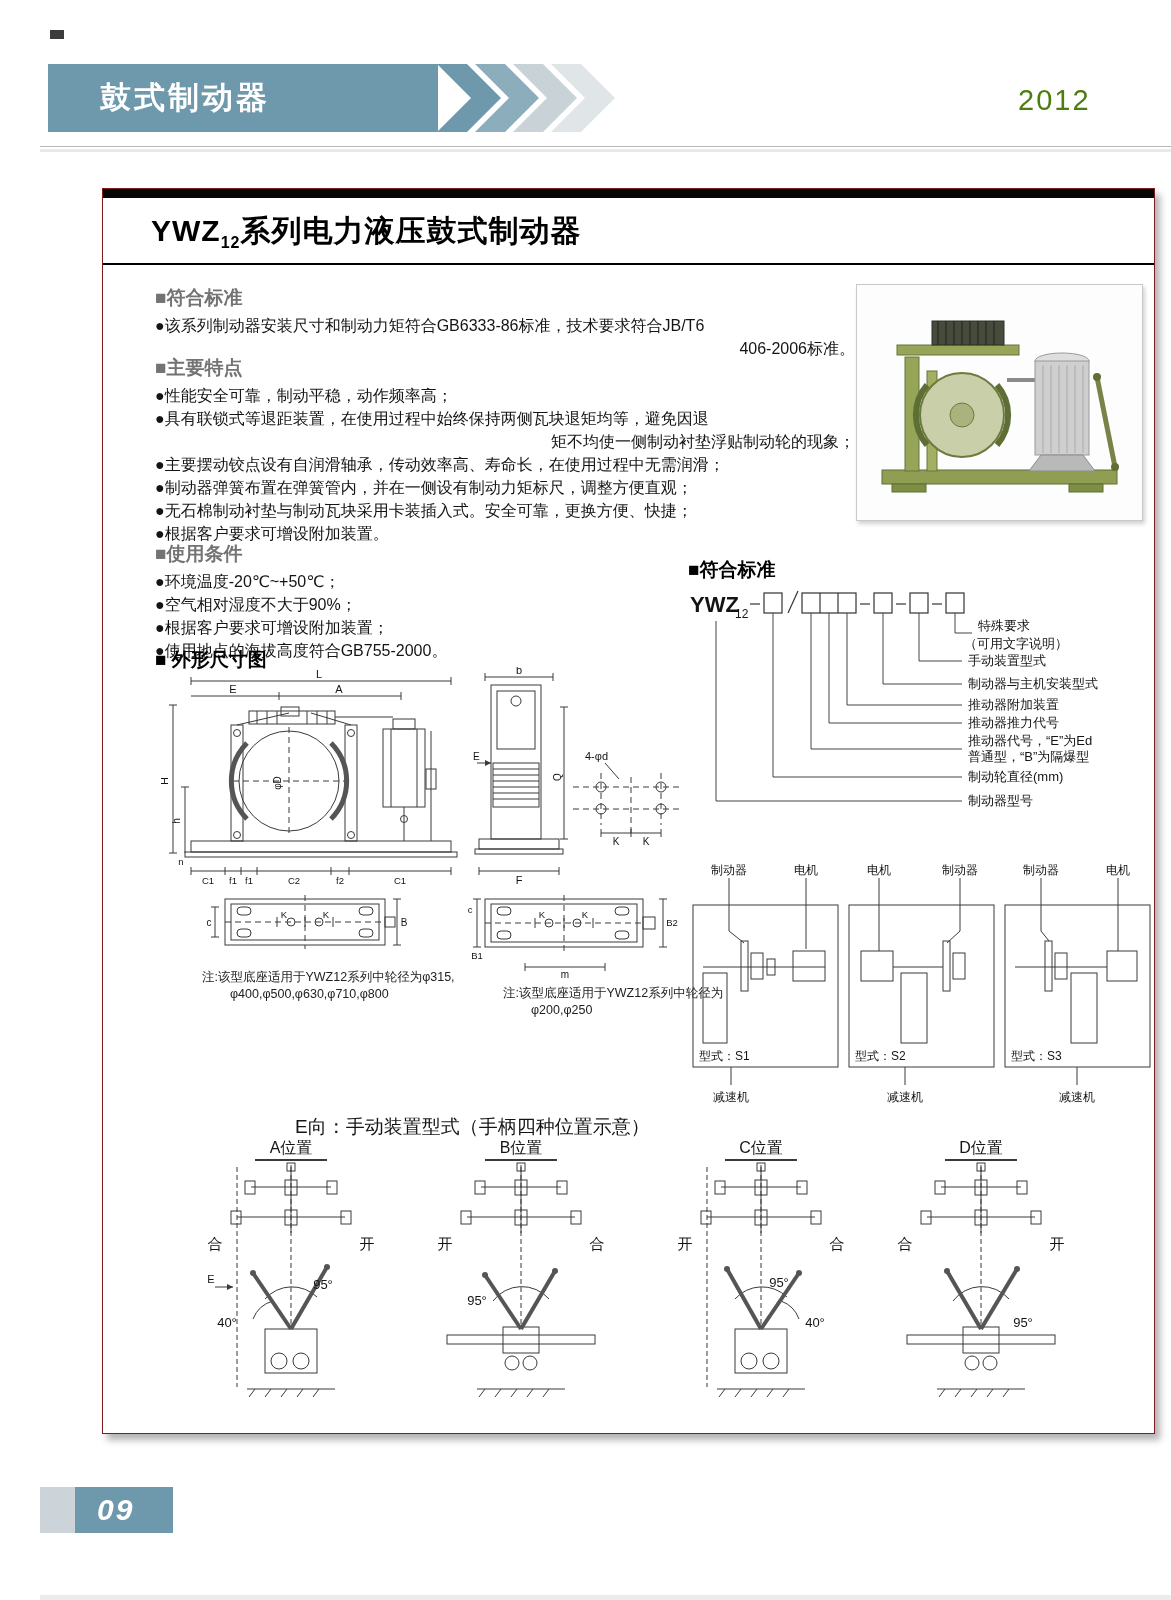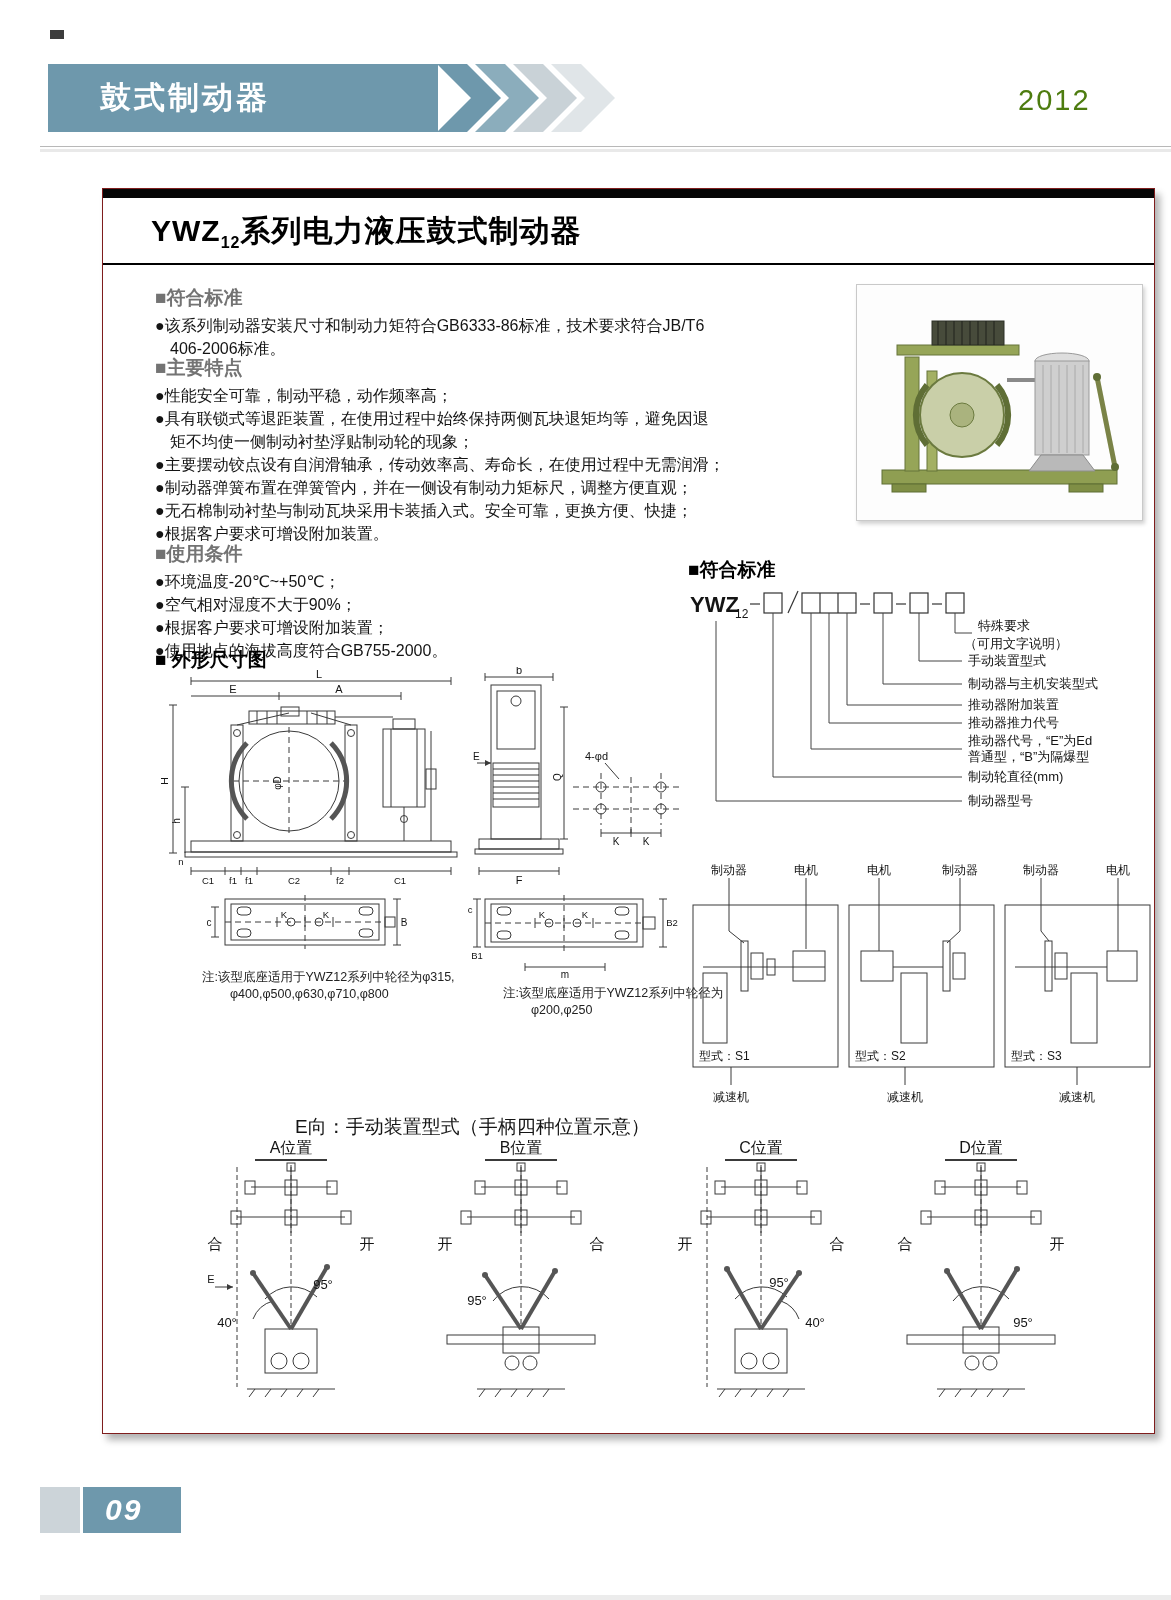--- a/index.html
+++ b/index.html
@@ -20,30 +20,30 @@
   
   .content-box{position:absolute;left:62px;top:188px;width:1053px;height:1246px;background:#fff;border:1px solid #7f1d1d;box-shadow:5px 6px 7px rgba(0,0,0,0.30);}
   .black-bar{position:absolute;left:0;top:0;width:100%;height:9px;background:#060606;}
   .doc-title{position:absolute;left:48px;top:22px;font-size:30px;font-weight:bold;color:#000;letter-spacing:1px;}
   .title-sub{font-size:16px;}
   .title-rule{position:absolute;left:0;top:74px;width:100%;height:2px;background:#000;}
   
   .sec{position:absolute;left:52px;width:700px;}
   .sec-heading{font-size:19px;font-weight:bold;color:#737373;margin-bottom:3px;}
   .sec-line{font-size:16px;line-height:23px;color:#141414;}
-  .cont{padding-left:15px;}
+  .cont{padding-left:15px;text-align:right;}
   .heading-abs{position:absolute;font-size:19px;font-weight:bold;color:#000;}
   .note{position:absolute;font-size:12.5px;line-height:17px;color:#222;}
   .note .ind{padding-left:28px;}
   .intro-line{position:absolute;font-size:19px;color:#141414;}
   
   .photo-card{position:absolute;left:753px;top:95px;width:287px;height:237px;background:#fdfdfd;border:1px solid #c9c9c9;box-shadow:2px 3px 4px rgba(0,0,0,0.18);}
   
   .pn-gray{position:absolute;left:0;top:1487px;width:40px;height:46px;background:#ccd4d9;}
-  .pn-box{position:absolute;left:43px;top:1487px;width:98px;height:46px;background:#6e98ac;}
+  .pn-box{position:absolute;left:35px;top:1487px;width:98px;height:46px;background:#6e98ac;}
   .pn-text{display:block;line-height:46px;padding-left:22px;font-size:30px;font-weight:bold;font-style:italic;color:#fff;letter-spacing:2px;}
   
   svg text{font-family:"Liberation Sans","DejaVu Sans",sans-serif;fill:#141414;}
   .t9{font-size:9.5px;} .t10{font-size:10px;} .t11{font-size:11px;} .t12{font-size:12px;}
   .t13{font-size:13px;} .t15{font-size:15px;} .t16{font-size:16px;} .t22{font-size:22px;font-weight:bold;}
   .s-row{position:absolute;left:586px;top:672px;width:465px;display:flex;gap:3px;}
 </style>
 </head>
 <body>
 

